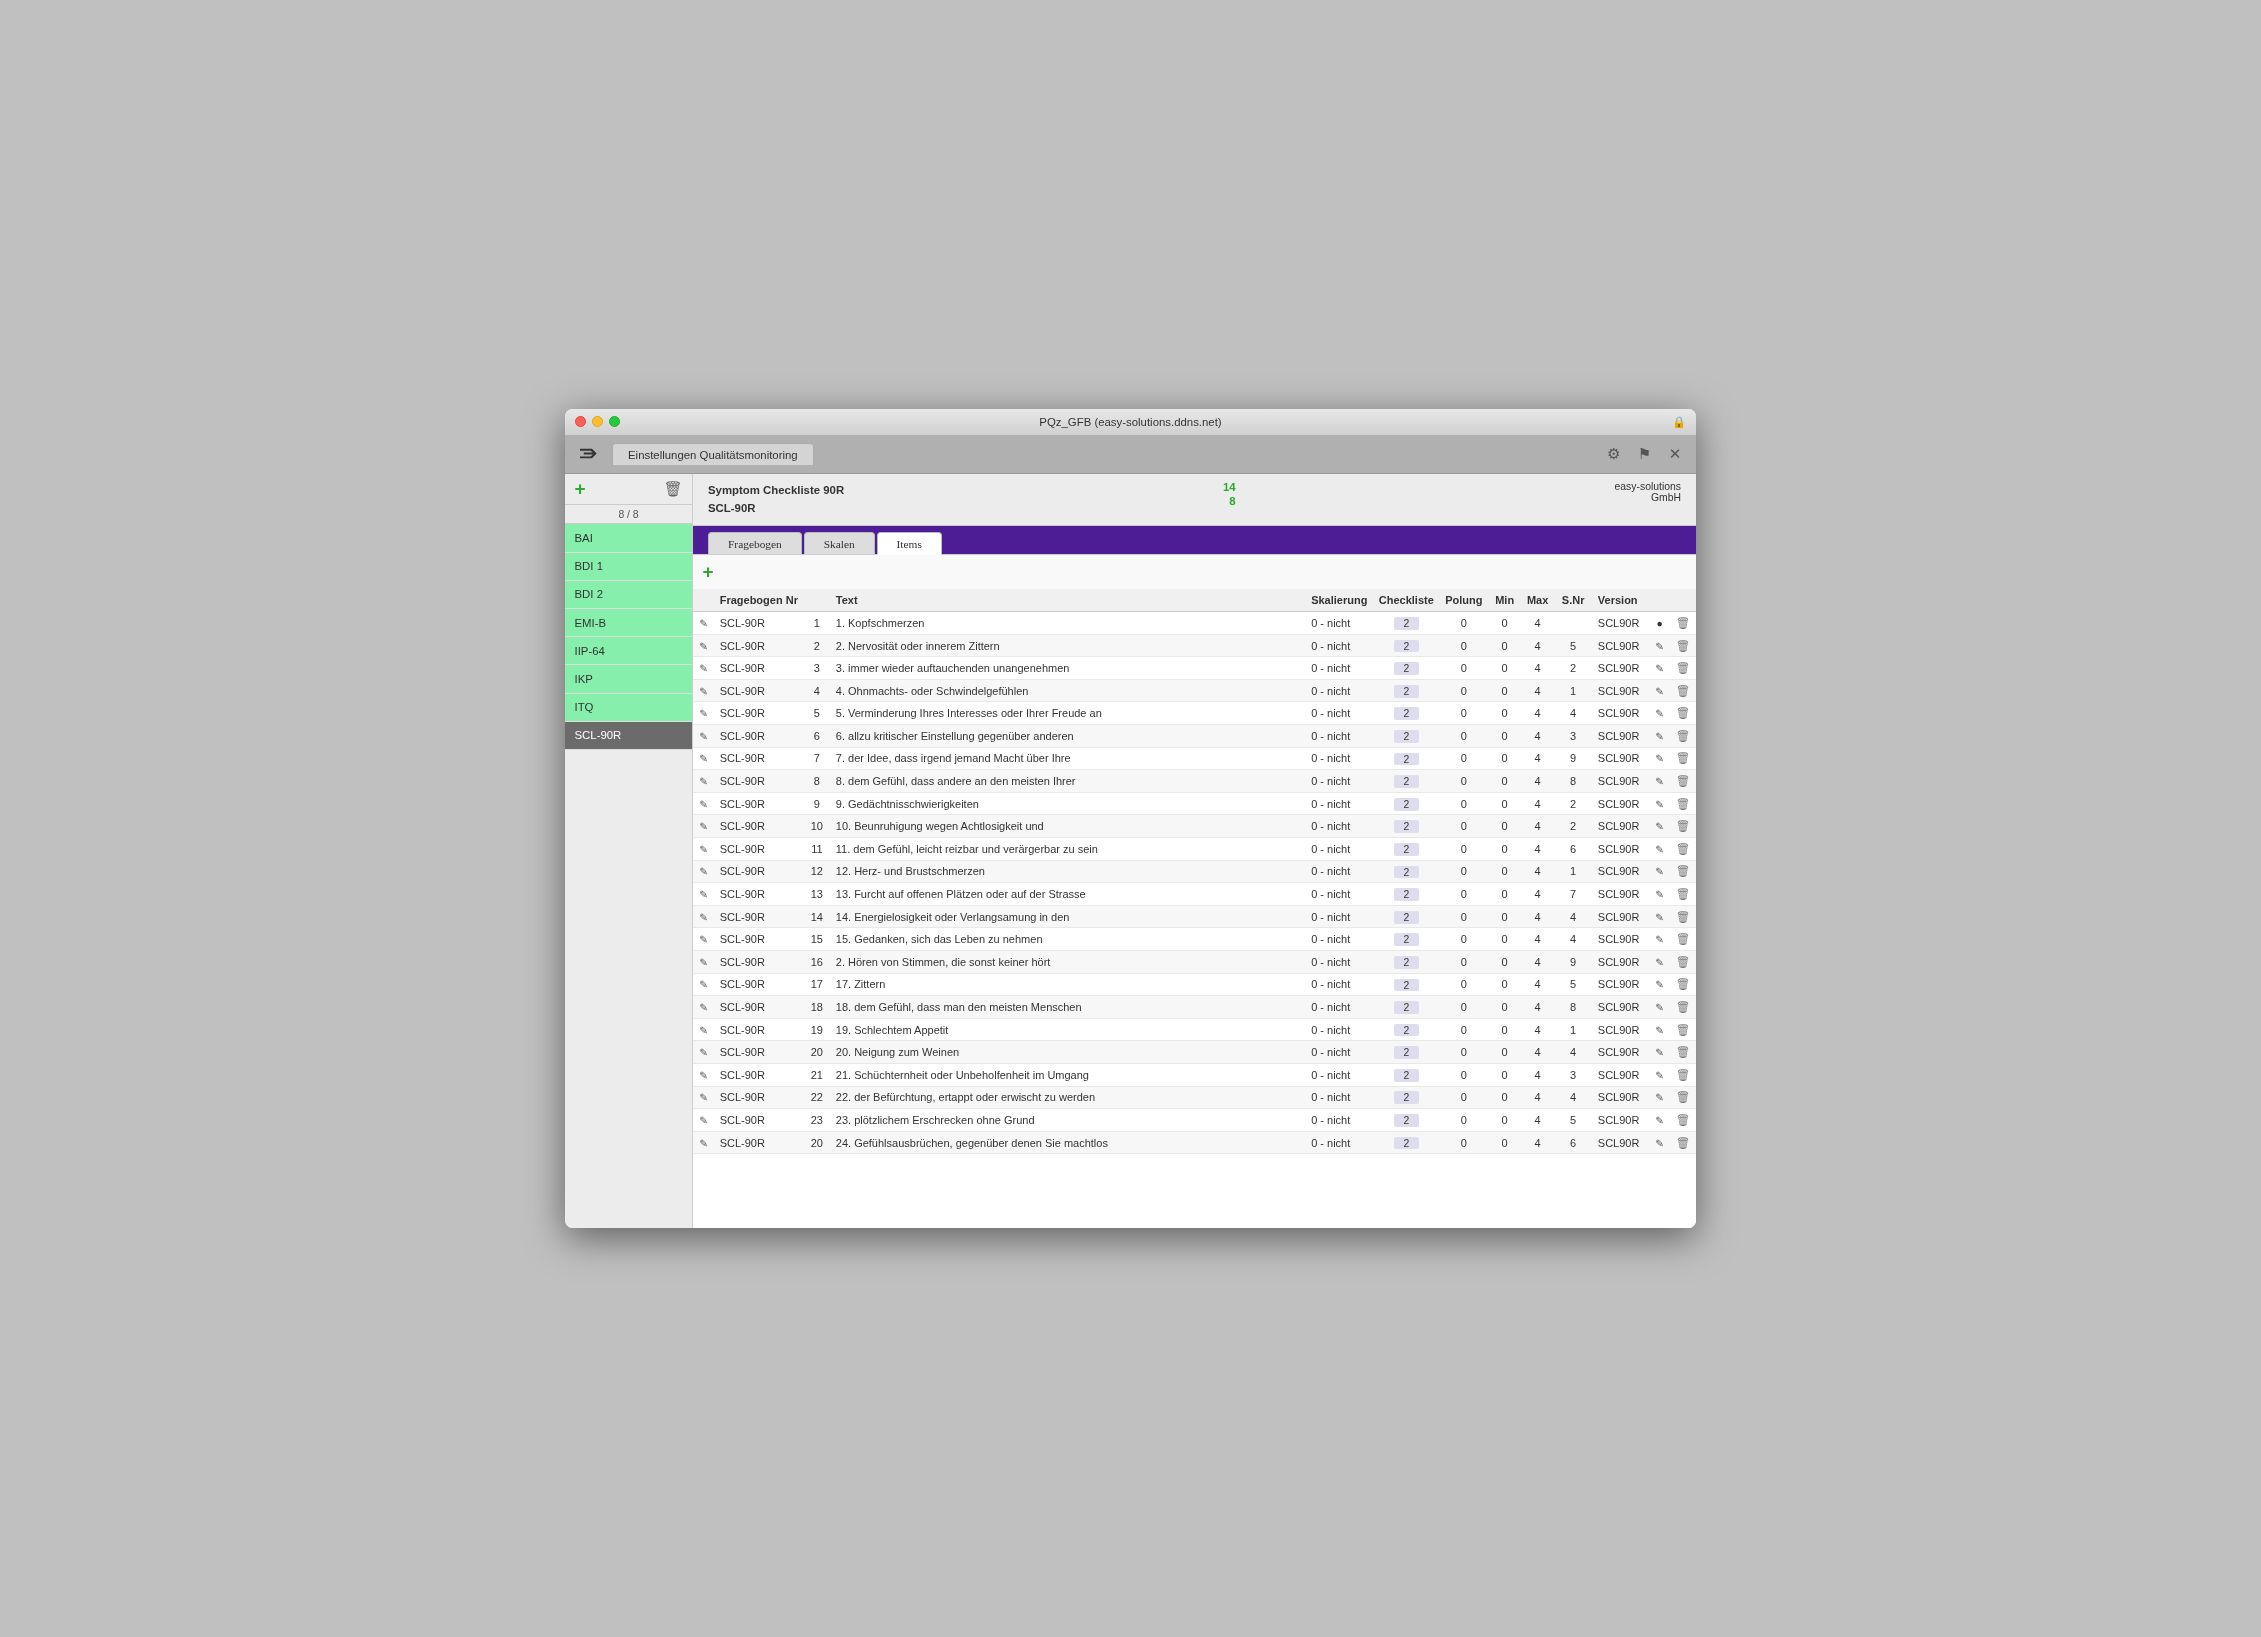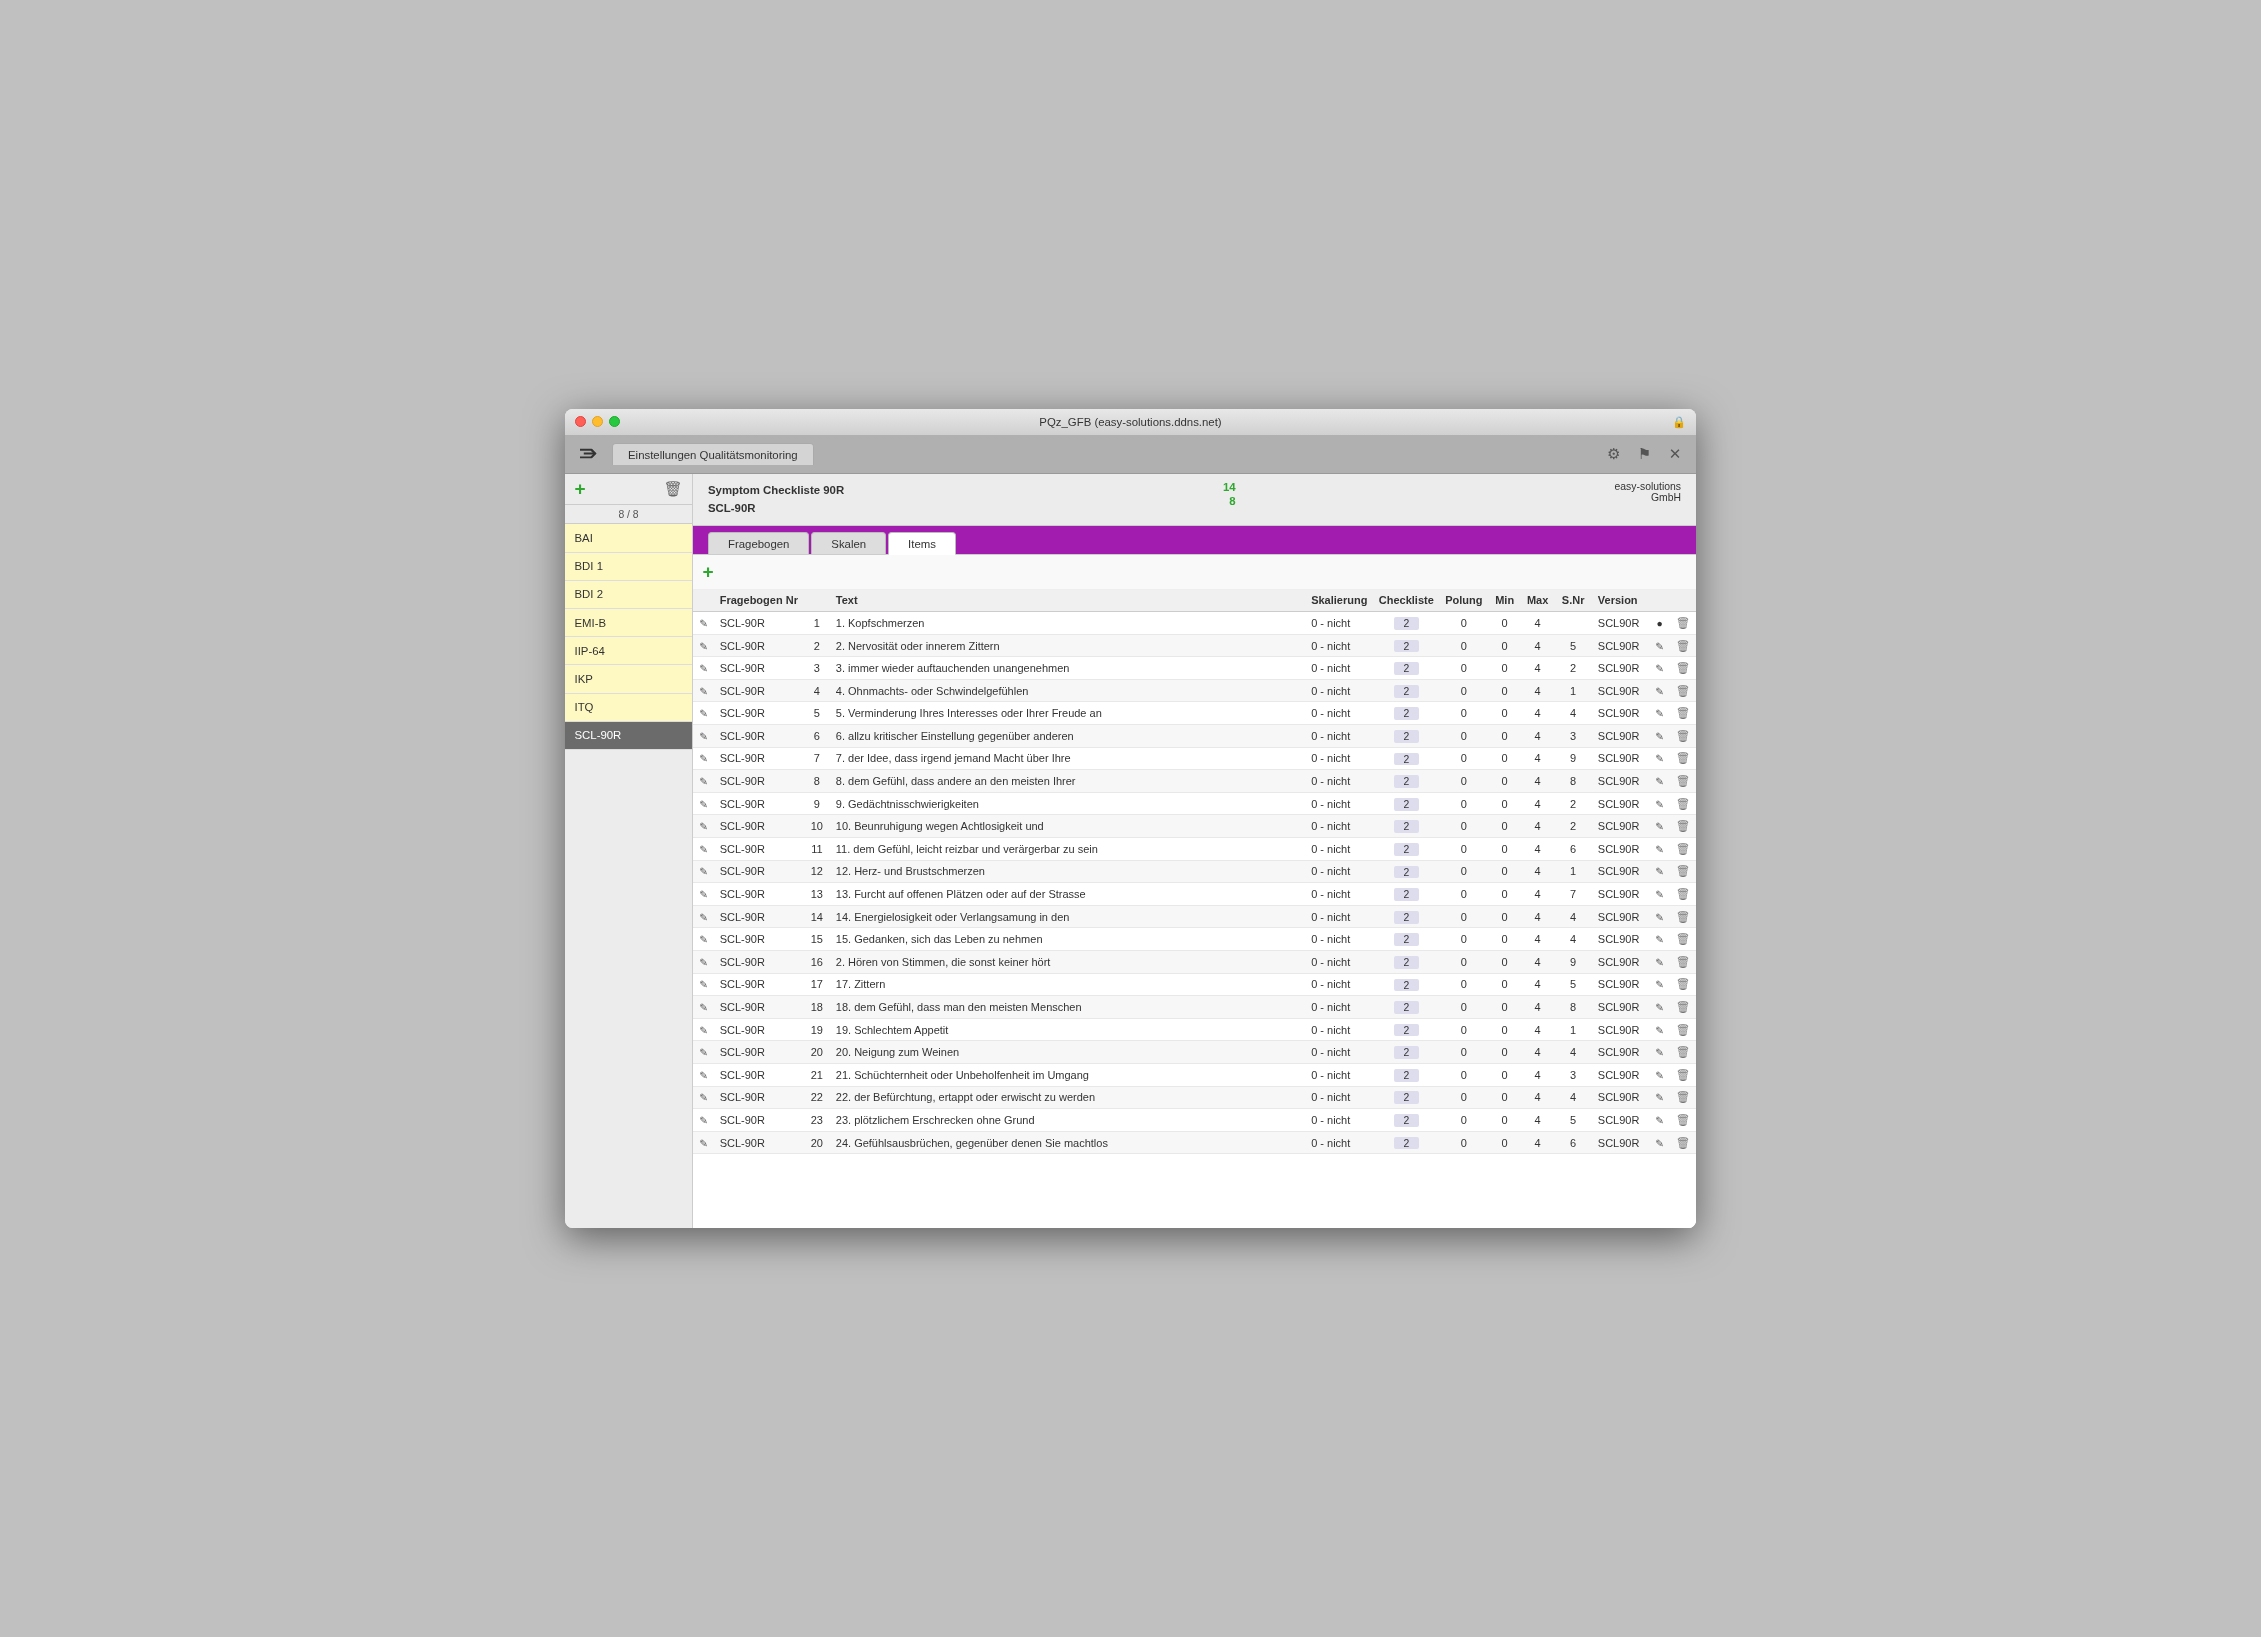--- a/index.html
+++ b/index.html
@@ -155,21 +155,21 @@
       font-size: 10.4px;
       color: #555;
       border-bottom: 0.9px solid #ccc;
     }
     .sidebar-item {
       padding: 7.6px 9.5px;
       border-bottom: 0.9px solid #ddd;
       cursor: pointer;
       font-size: 11.4px;
       color: #333;
-      background: #fef9c3;
+      background: #86efac;
     }
     .sidebar-item.active {
       background: #6b6b6b;
       color: white;
     }
     .sidebar-scroll-area {
       flex: 1;
       overflow-y: auto;
       position: relative;
     }
@@ -203,25 +203,26 @@
       font-weight: bold;
       text-align: right;
     }
     .panel-brand {
       font-size: 10.4px;
       color: #333;
       text-align: right;
     }
     
     .panel-tabs {
-      background: #a21caf;
+      background: #4c1d95;
       display: flex;
       padding: 5.7px 15px 0;
       border-bottom: 0.9px solid #ccc;
       flex-shrink: 0;
+      font-family: Liberation Serif, serif;
     }
     .panel-tab {
       padding: 4.7px 19px;
       border: 0.9px solid #bbb;
       background: #ddd;
       font-size: 11.4px;
       color: #333;
       cursor: pointer;
       border-bottom: none;
       border-radius: 3.8px 3.8px 0 0;

